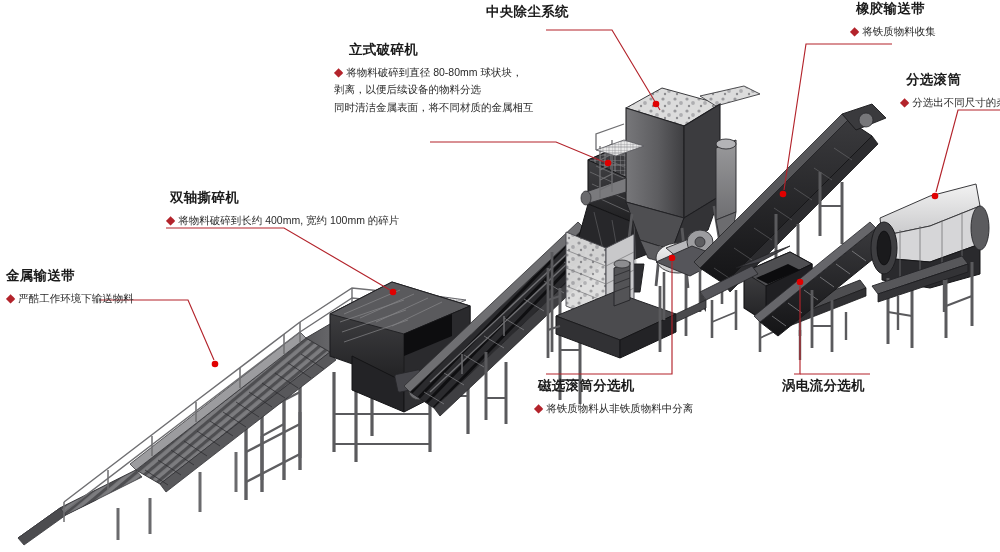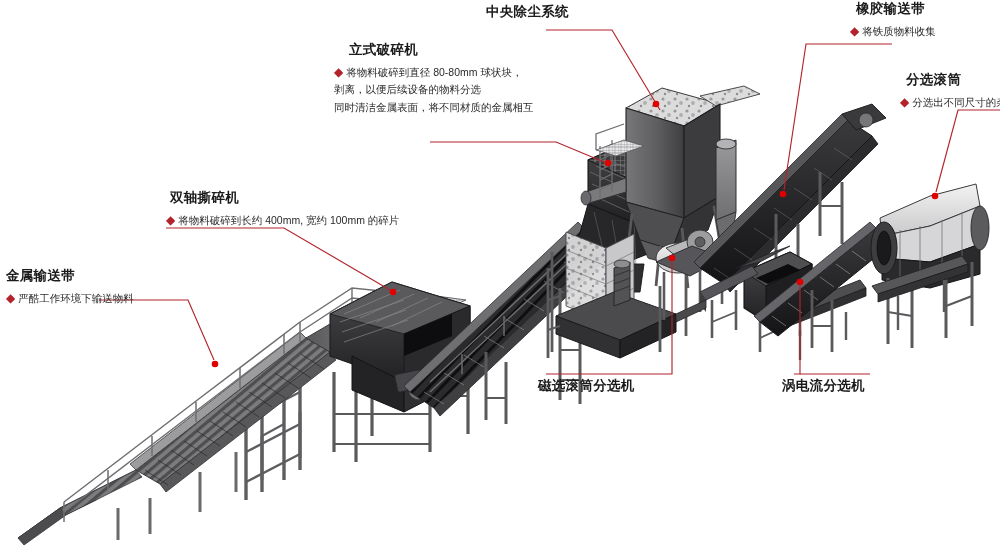--- a/index.html
+++ b/index.html
@@ -515,19 +515,22 @@
 
   <div class="callout nowrap" id="cl-metalbelt">
     <div class="c-title">金属输送带</div>
     <div class="c-desc">
       <p><span class="bullet">◆</span><span>严酷工作环境下输送物料</span></p>
     </div>
   </div>
 
   <div class="callout nowrap" id="cl-magnetic">
     <div class="c-title">磁选滚筒分选机</div>
+    <div class="c-desc">
+      <p><span class="bullet">◆</span><span>将铁质物料从非铁质物料中分离</span></p>
+    </div>
   </div>
 
   <div class="callout nowrap" id="cl-eddy">
     <div class="c-title">涡电流分选机</div>
   </div>
 
 </div>
 
 </body></html>

